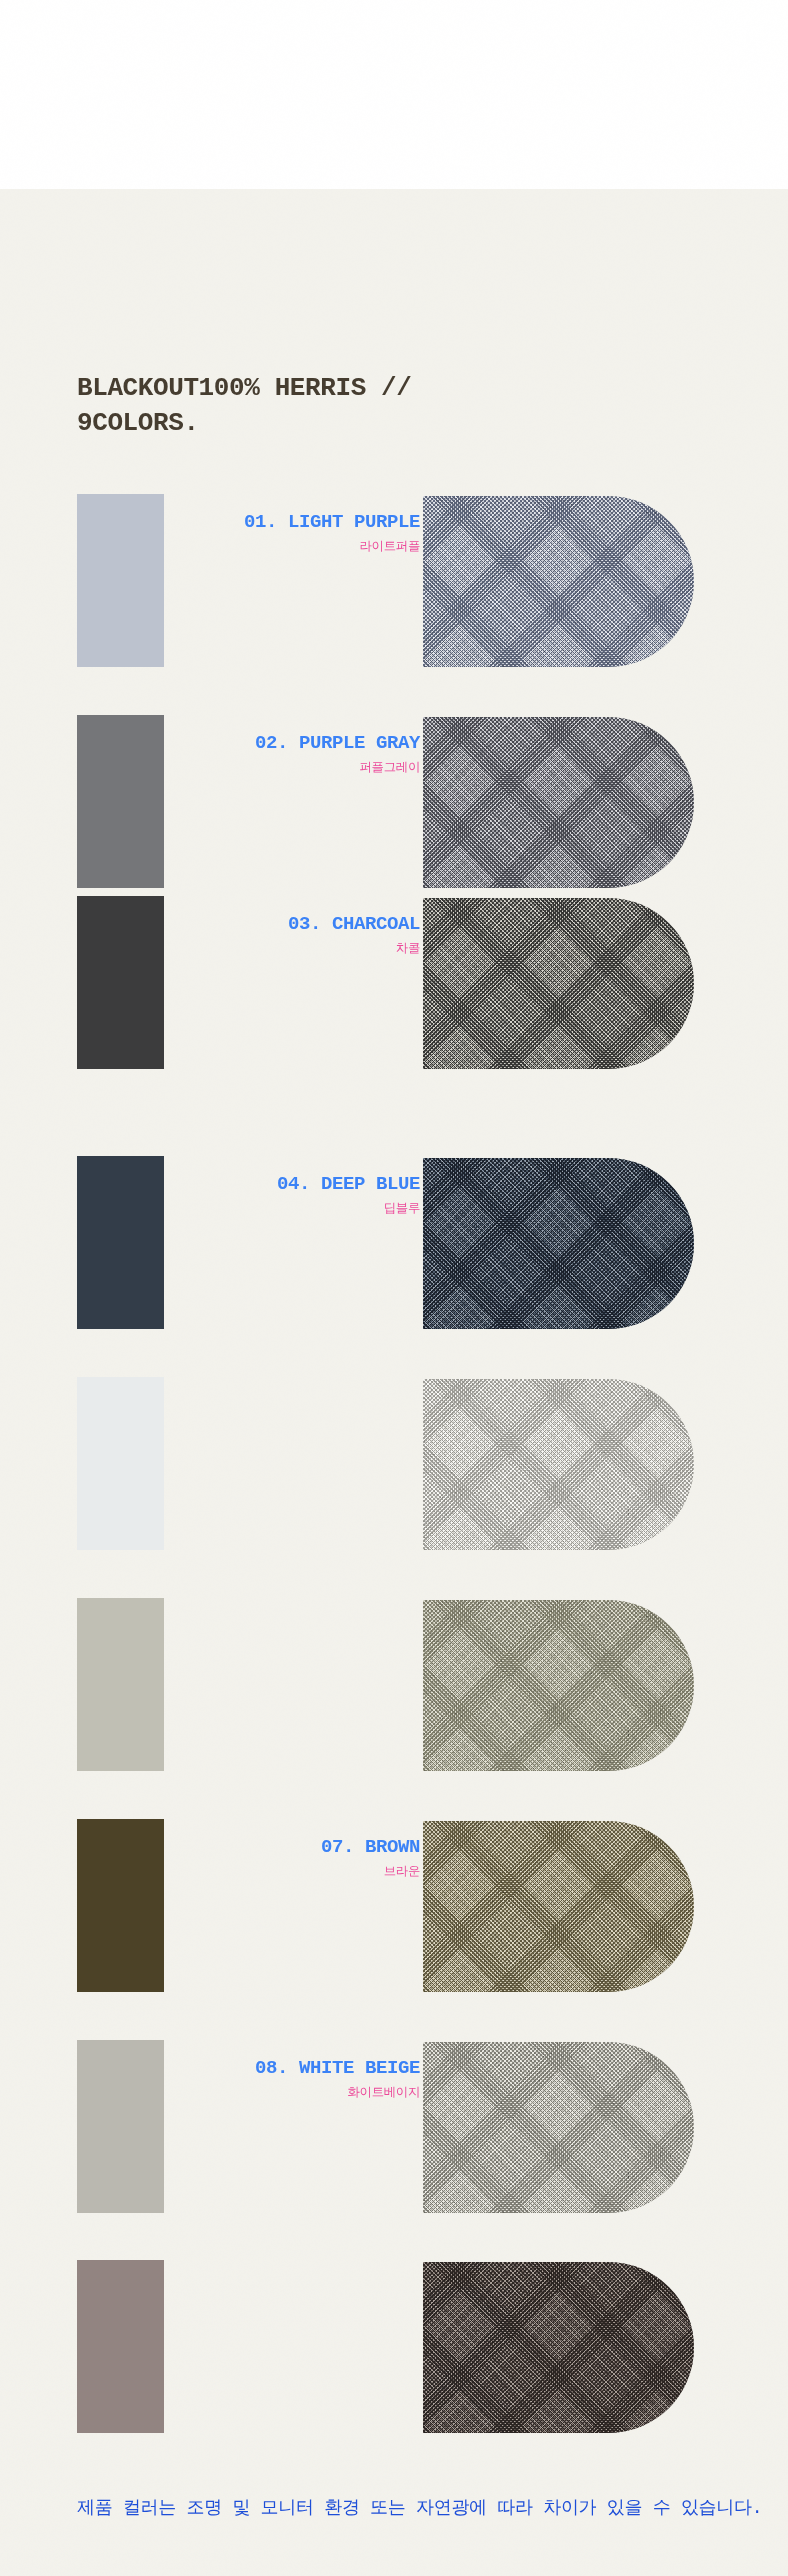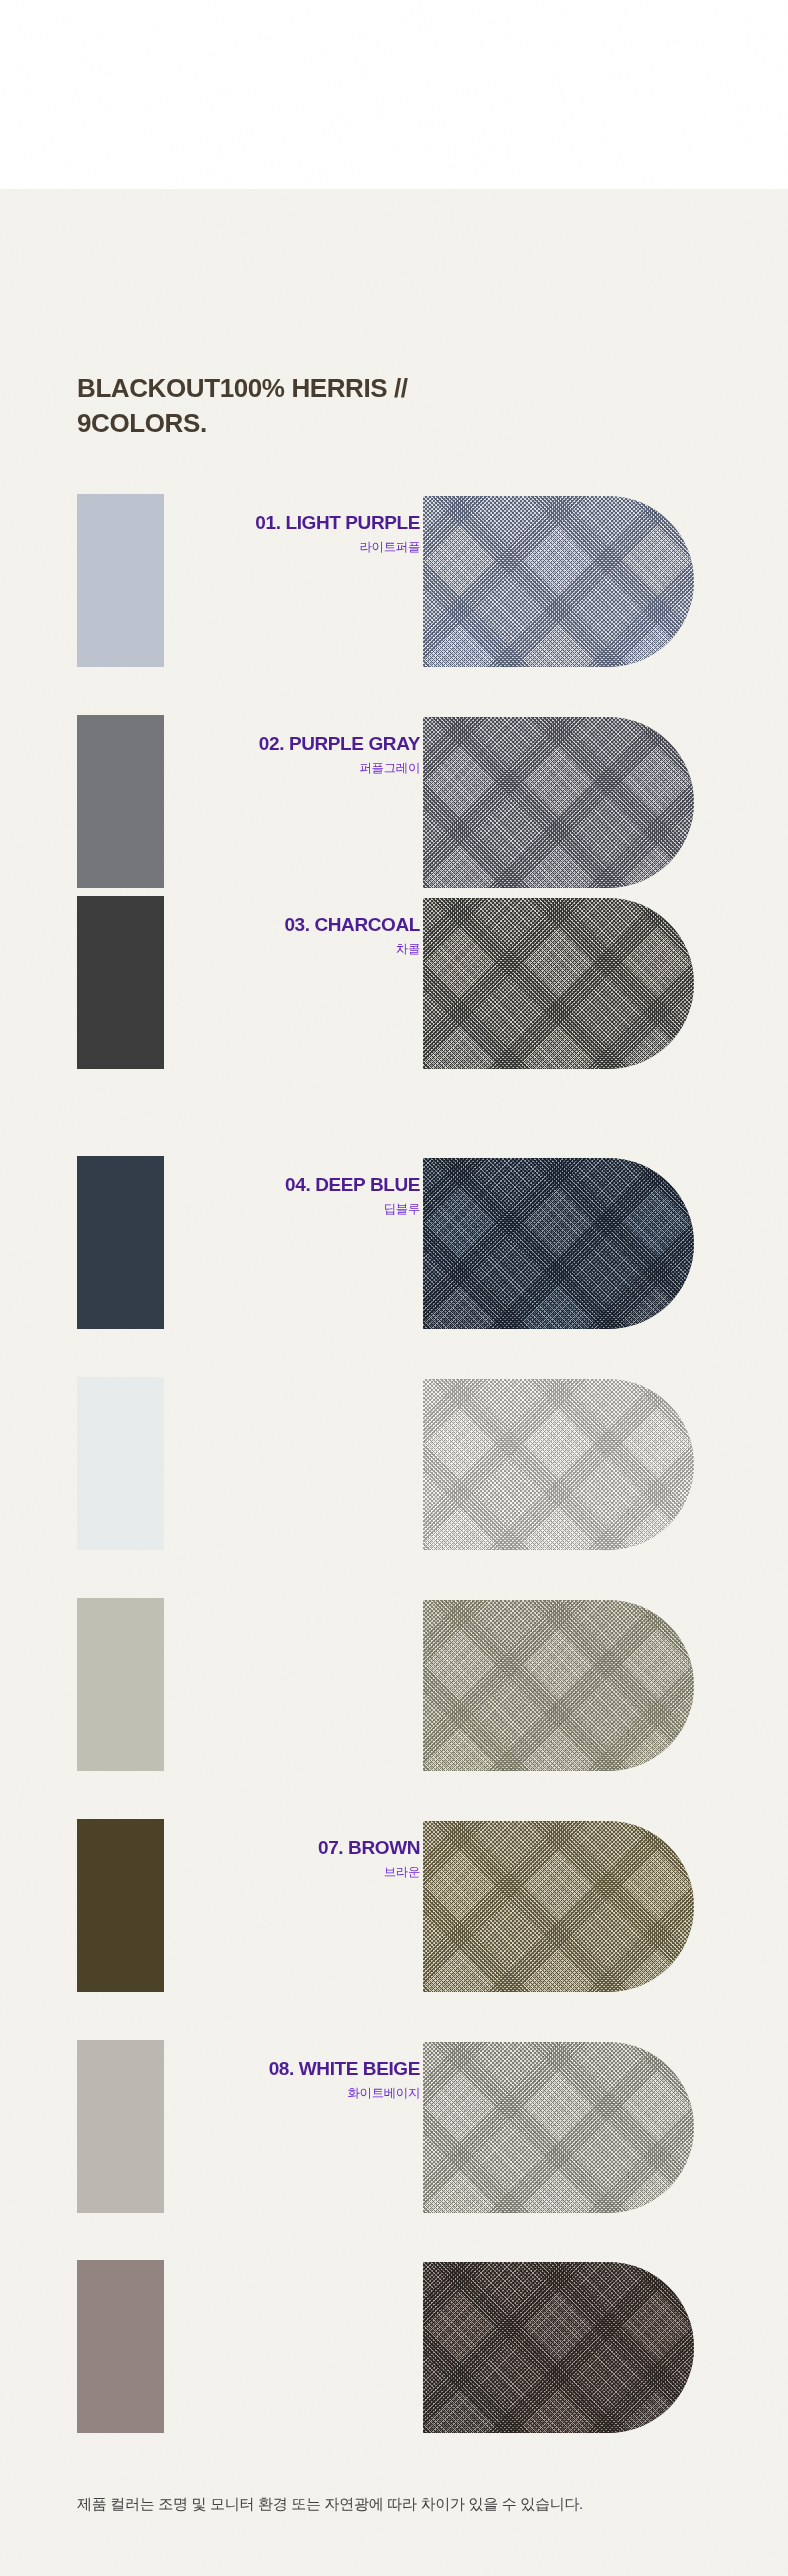--- a/index.html
+++ b/index.html
@@ -13,20 +13,21 @@
     font-family: "Liberation Sans", sans-serif;
     overflow: hidden;
     position: relative;
   }
 
   #page {
     position: relative;
     width: 788px;
     height: 2576px;
     background: #ffffff;
+    font-family: Liberation Mono, monospace;
   }
 
   
   .bg-top {
     position: absolute;
     left: 0; top: 0;
     width: 788px;
     height: 189px;
     background: #ffffff;
   }
@@ -80,30 +81,30 @@
     position: absolute;
     left: 175px;
     top: 18.4px;
     width: 245px;
     text-align: right;
   }
   .label-en {
     font-size: 19px;
     font-weight: bold;
     letter-spacing: -0.4px;
-    color: #4c1d95;
+    color: #3b82f6;
     line-height: 1.15;
     white-space: nowrap;
   }
   .label-ko {
     margin-top: 5.5px;
     font-size: 12.4px;
     font-weight: normal;
     letter-spacing: -0.3px;
-    color: #6d28d9;
+    color: #ec4899;
     line-height: 1.2;
     white-space: nowrap;
   }
 
   
   .swatch {
     position: absolute;
     left: 423px;
     top: 1.8px;
     width: 271px;
@@ -119,23 +120,23 @@
     position: absolute;
     inset: -9.2px;
   }
 
   
   .note {
     position: absolute;
     left: 77px;
     top: 2495px;
     width: 644px;
-    font-size: 15px;
+    font-size: 18px;
     letter-spacing: -0.3px;
-    color: #404040;
+    color: #1d4ed8;
     white-space: nowrap;
   }
 </style>
 </head>
 <body>
 
 <svg width="0" height="0" style="position:absolute" aria-hidden="true">
   <defs>
     <filter id="paperGrain" x="0" y="0" width="100%" height="100%">
       <feTurbulence type="fractalNoise" baseFrequency="0.85" numOctaves="4" seed="7" result="n"></feTurbulence>

